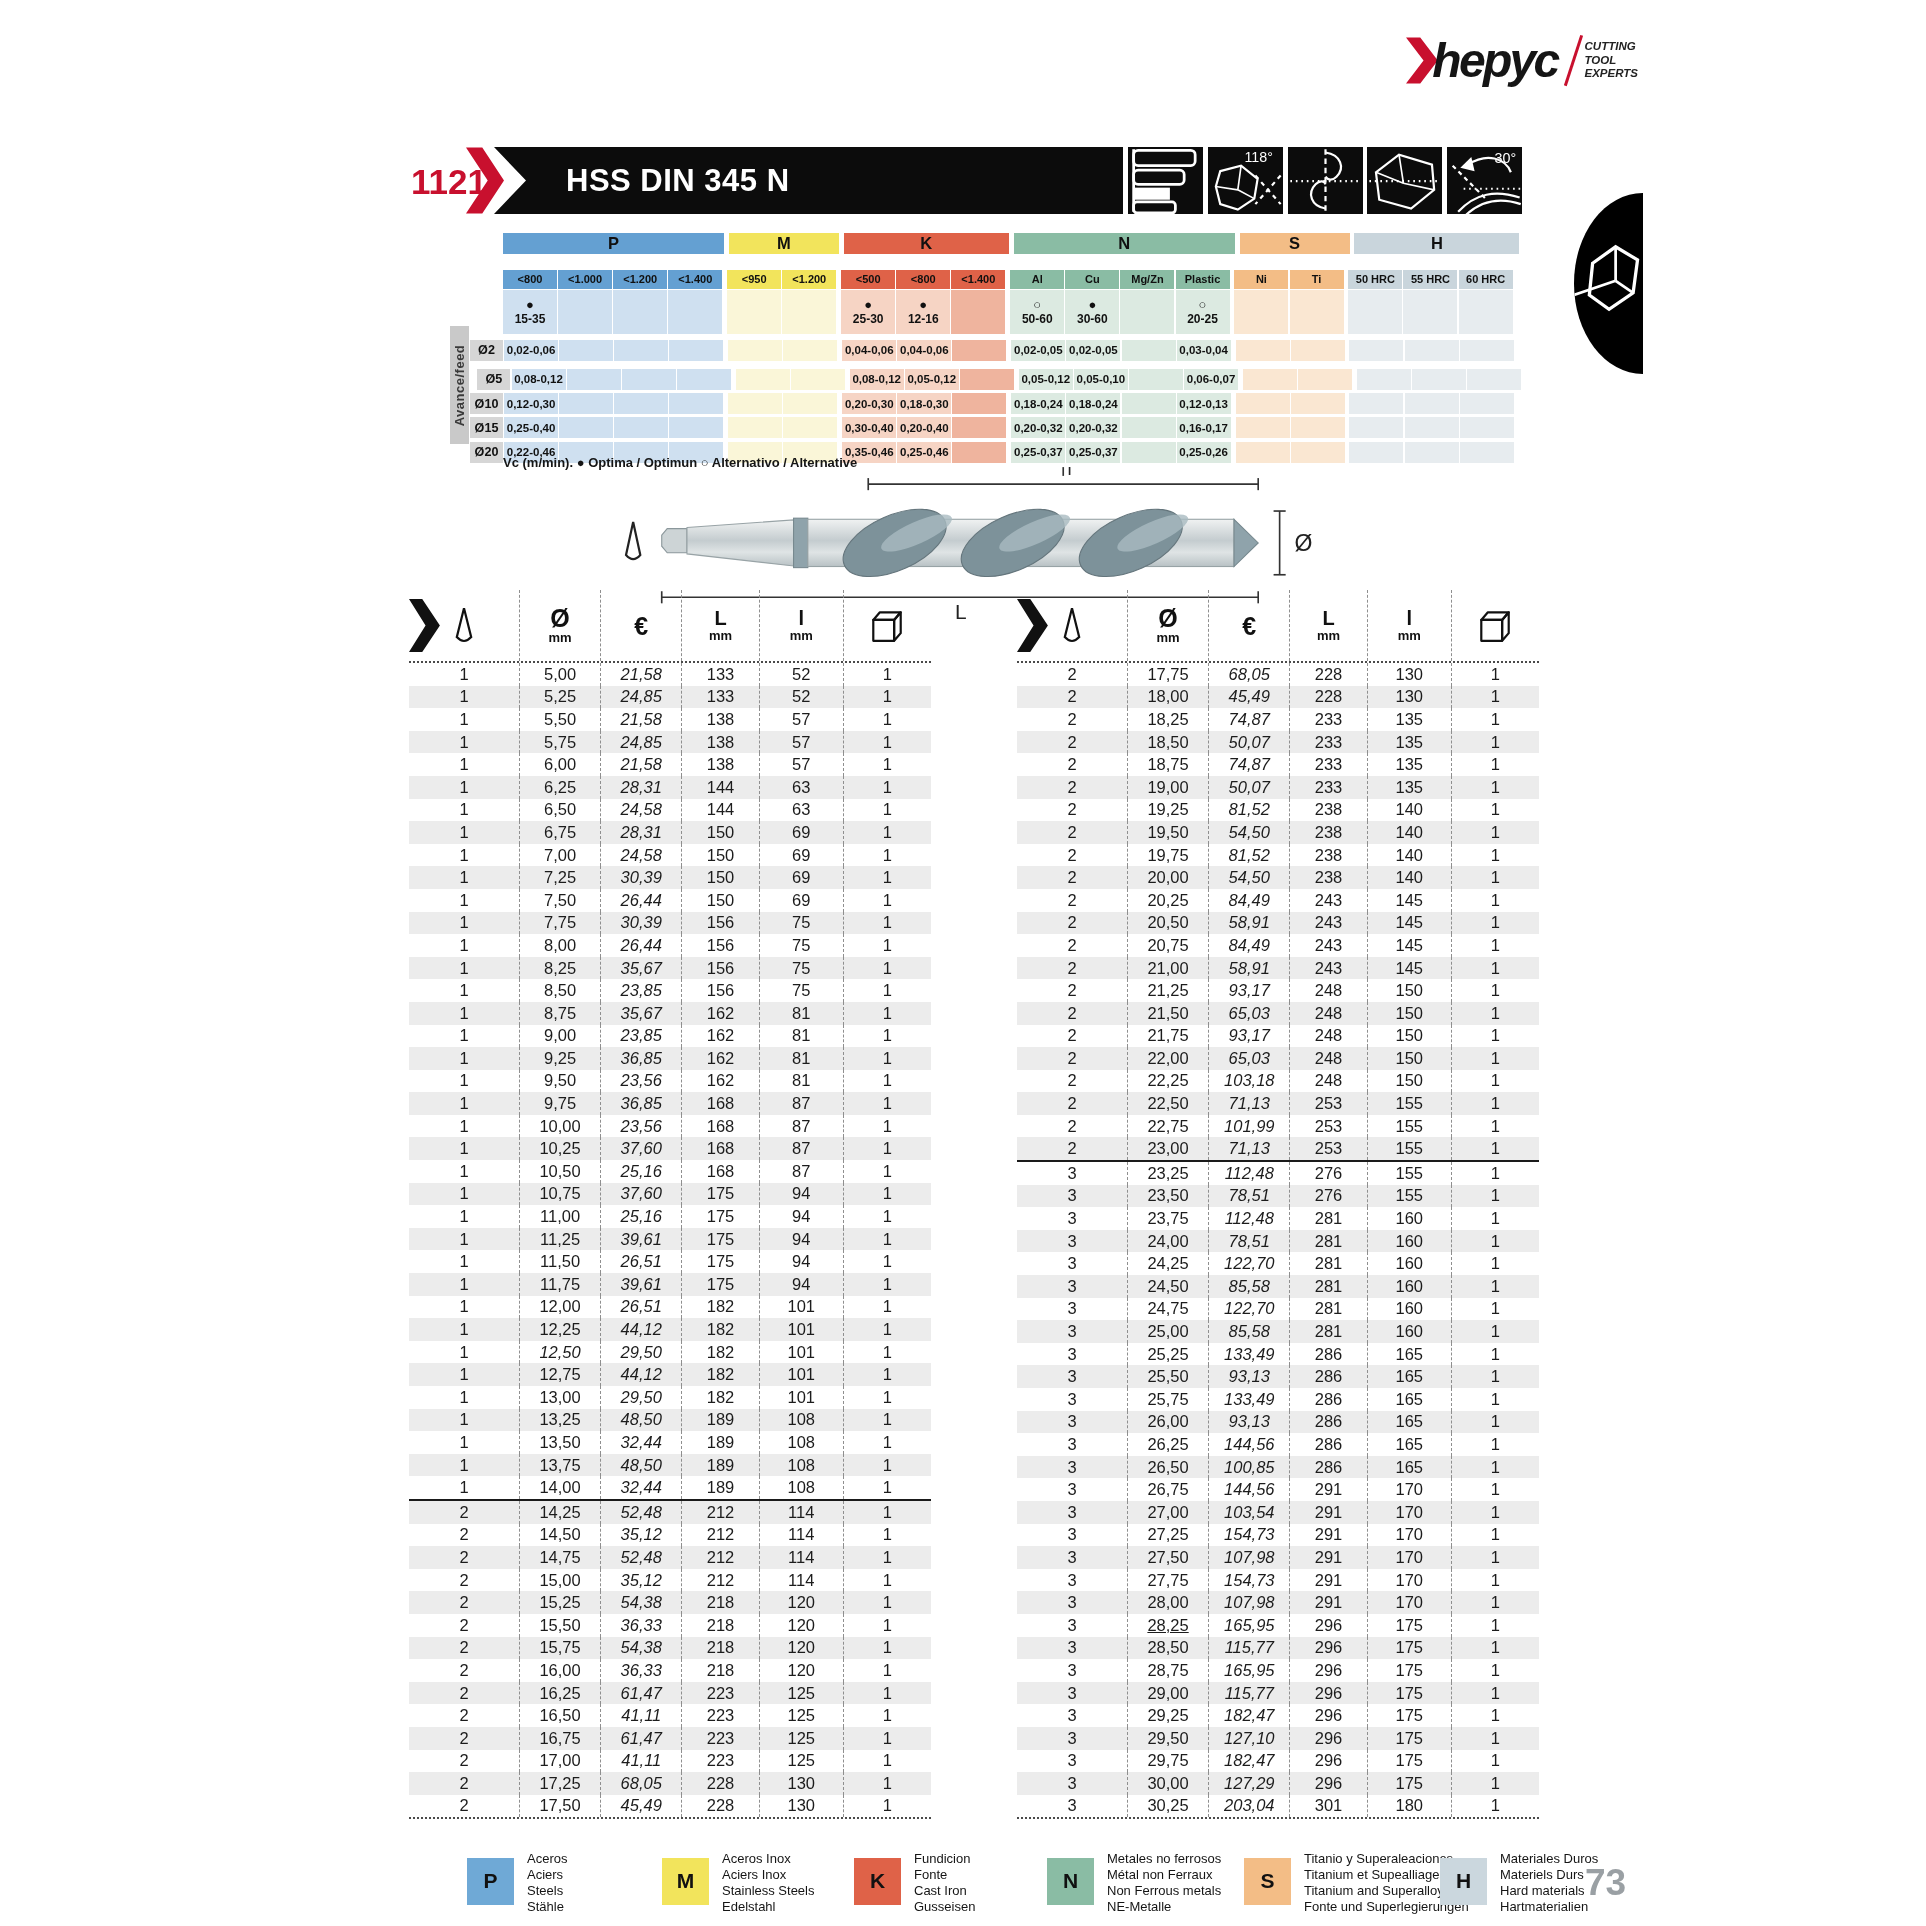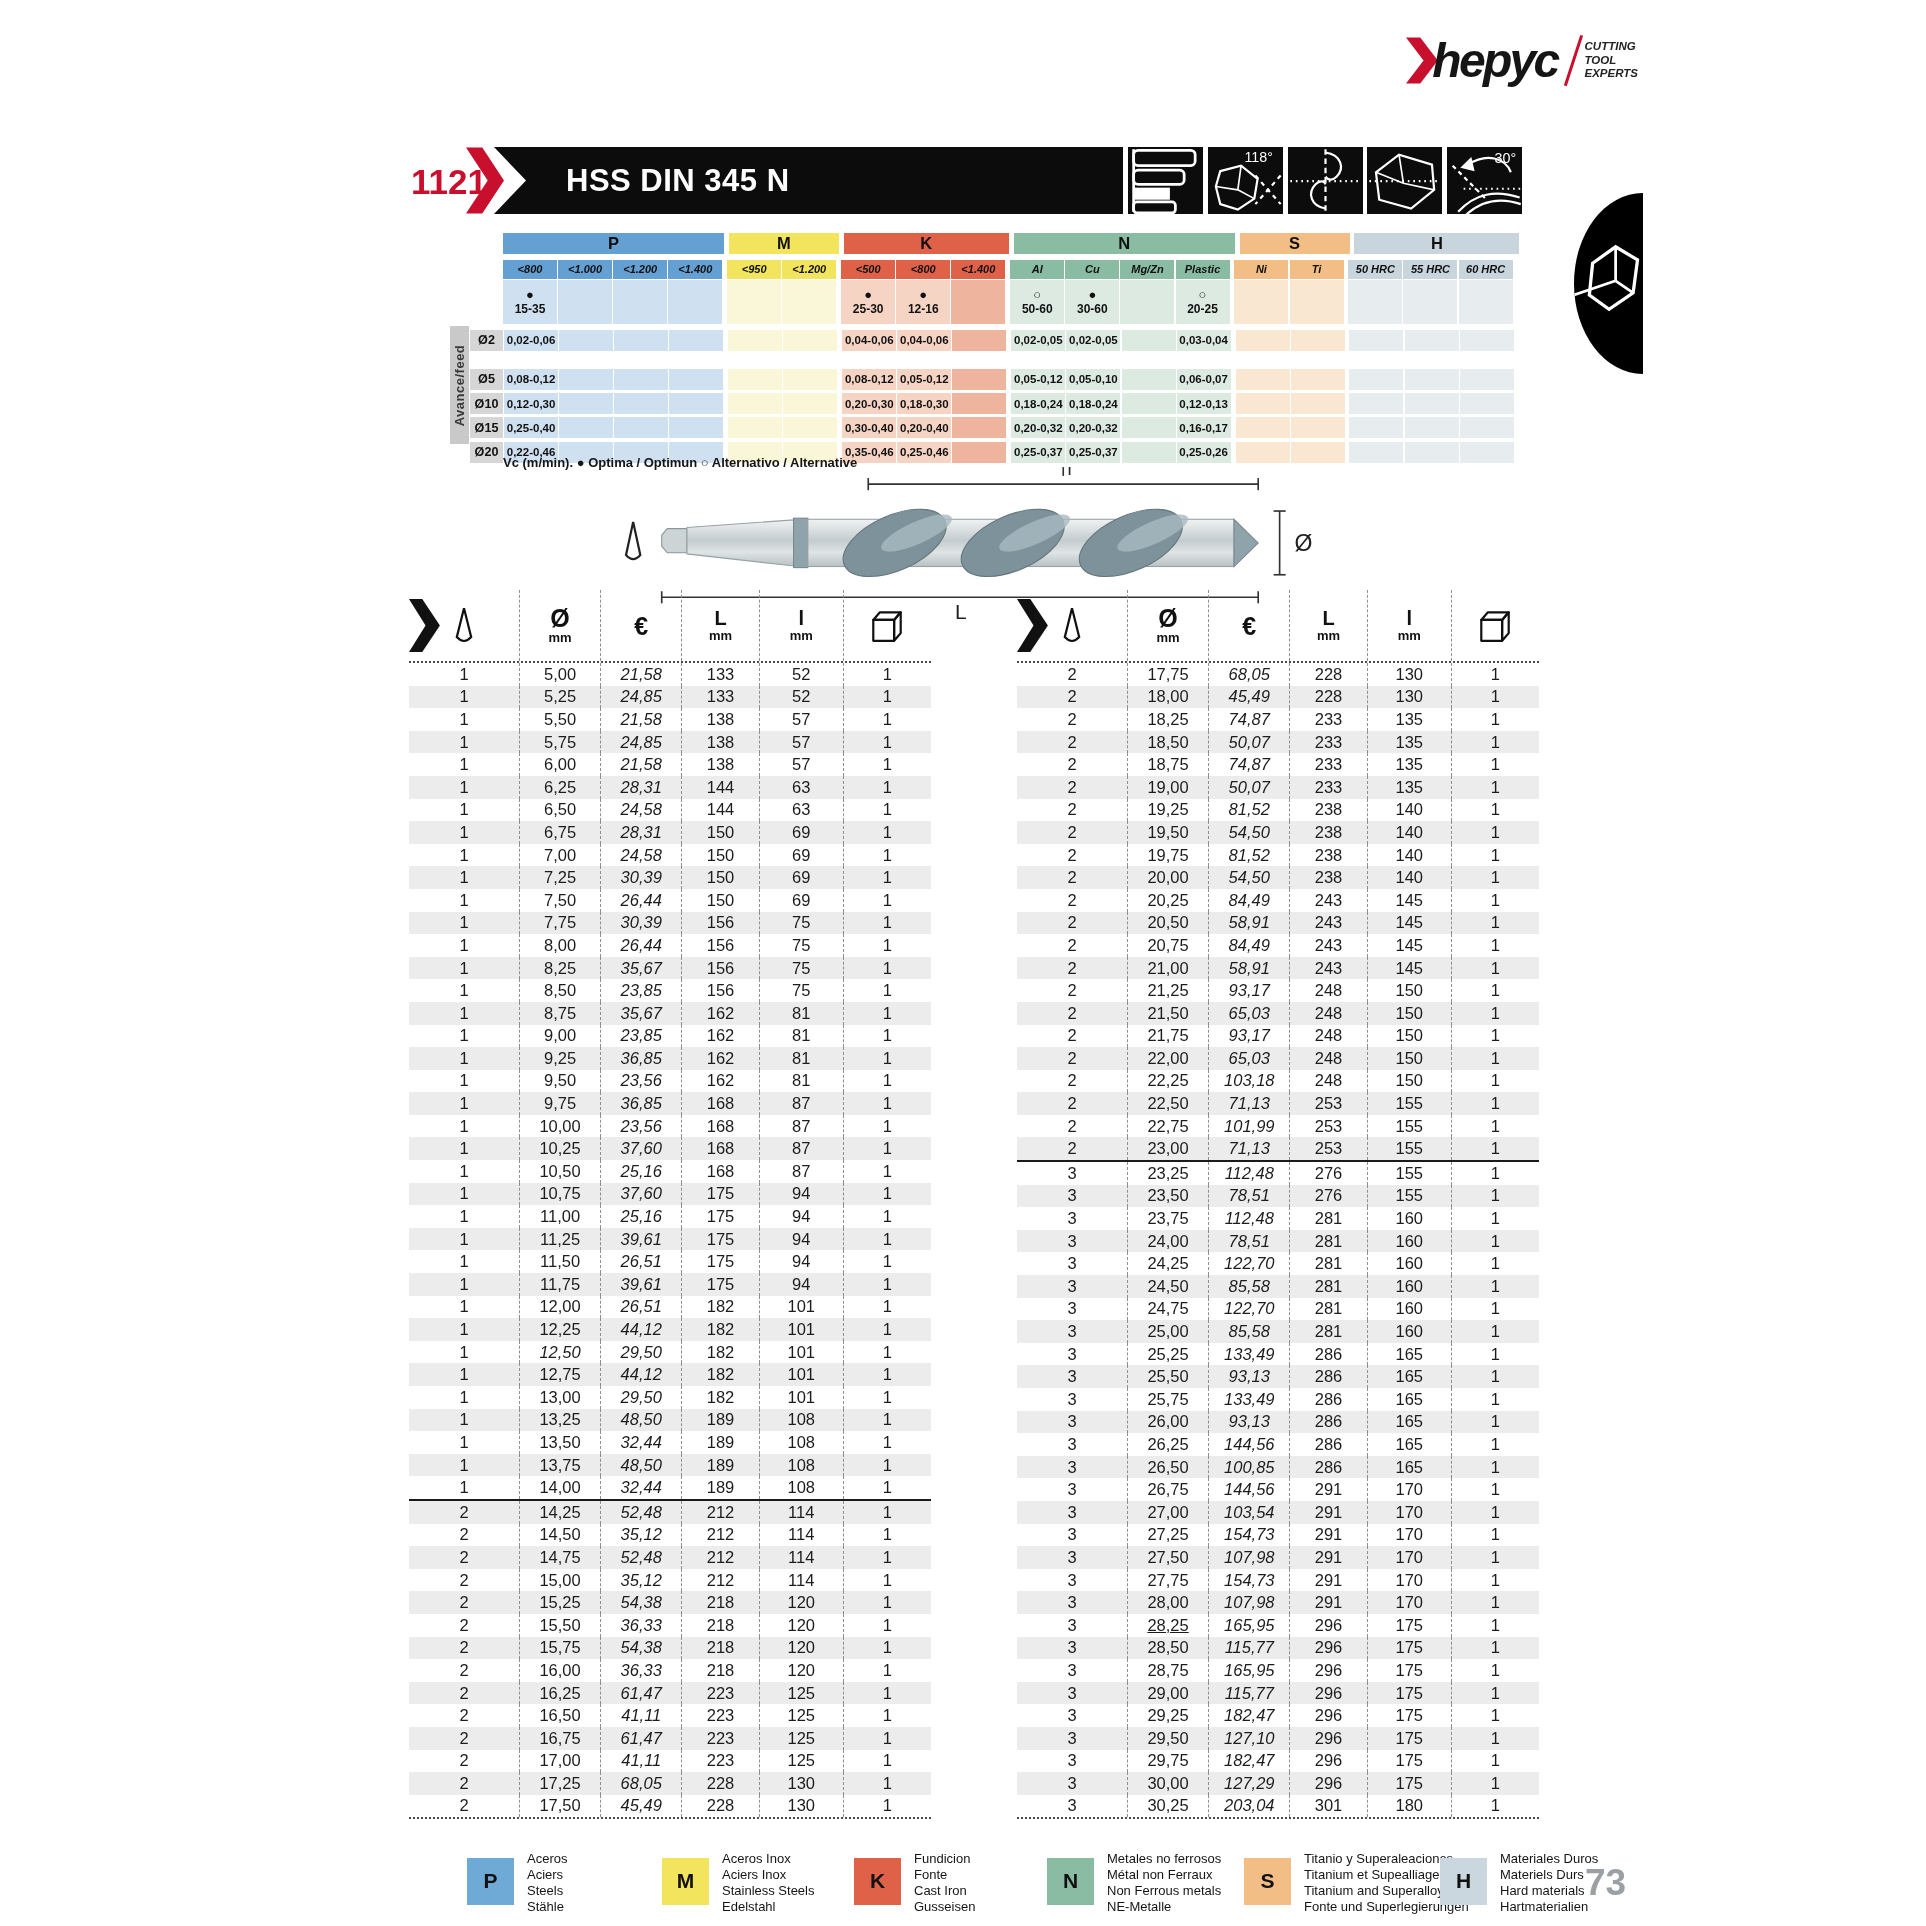--- a/index.html
+++ b/index.html
@@ -161,21 +161,21 @@
         <div class="pgroup">
           <div class="pcell pletter" style="width: 221px; background: rgb(138, 188, 164); height: 21px;">N</div>
         </div>
         <div class="pgroup">
           <div class="pcell pletter" style="width: 110px; background: rgb(243, 189, 134); height: 21px;">S</div>
         </div>
         <div class="pgroup">
           <div class="pcell pletter" style="width: 165px; background: rgb(201, 213, 220); height: 21px;">H</div>
         </div>
       </div>
-      <div class="prow" style="margin-top: 6px; font-style: italic;">
+      <div class="prow" style="margin-top: 16px;">
         <div class="pspacer"></div>
         <div class="pgroup">
           <div class="pcell psub" style="background: rgb(100, 160, 210); height: 18.7px;">&lt;800</div>
           <div class="pcell psub" style="background: rgb(100, 160, 210); height: 18.7px;">&lt;1.000</div>
           <div class="pcell psub" style="background: rgb(100, 160, 210); height: 18.7px;">&lt;1.200</div>
           <div class="pcell psub" style="background: rgb(100, 160, 210); height: 18.7px;">&lt;1.400</div>
         </div>
         <div class="pgroup">
           <div class="pcell psub" style="background: rgb(242, 228, 92); height: 18.7px;">&lt;950</div>
           <div class="pcell psub" style="background: rgb(242, 228, 92); height: 18.7px;">&lt;1.200</div>
@@ -279,21 +279,21 @@
         <div class="pgroup">
           <div class="pcell pfeed" style="background: rgb(250, 231, 210); height: 21px;"></div>
           <div class="pcell pfeed" style="background: rgb(250, 231, 210); height: 21px;"></div>
         </div>
         <div class="pgroup">
           <div class="pcell pfeed" style="background: rgb(231, 236, 239); height: 21px;"></div>
           <div class="pcell pfeed" style="background: rgb(231, 236, 239); height: 21px;"></div>
           <div class="pcell pfeed" style="background: rgb(231, 236, 239); height: 21px;"></div>
         </div>
       </div>
-      <div class="prow" style="margin-top: 18px;">
+      <div class="prow" style="margin-top: 8px; justify-content: flex-end;">
         <div style="width: 20px; flex: 0 0 auto;"></div>
         <div class="plabel" style="height: 21px;">Ø5</div>
         <div class="pgroup">
           <div class="pcell pfeed" style="background: rgb(207, 224, 240); height: 21px;">0,08-0,12</div>
           <div class="pcell pfeed" style="background: rgb(207, 224, 240); height: 21px;"></div>
           <div class="pcell pfeed" style="background: rgb(207, 224, 240); height: 21px;"></div>
           <div class="pcell pfeed" style="background: rgb(207, 224, 240); height: 21px;"></div>
         </div>
         <div class="pgroup">
           <div class="pcell pfeed" style="background: rgb(250, 246, 216); height: 21px;"></div>

